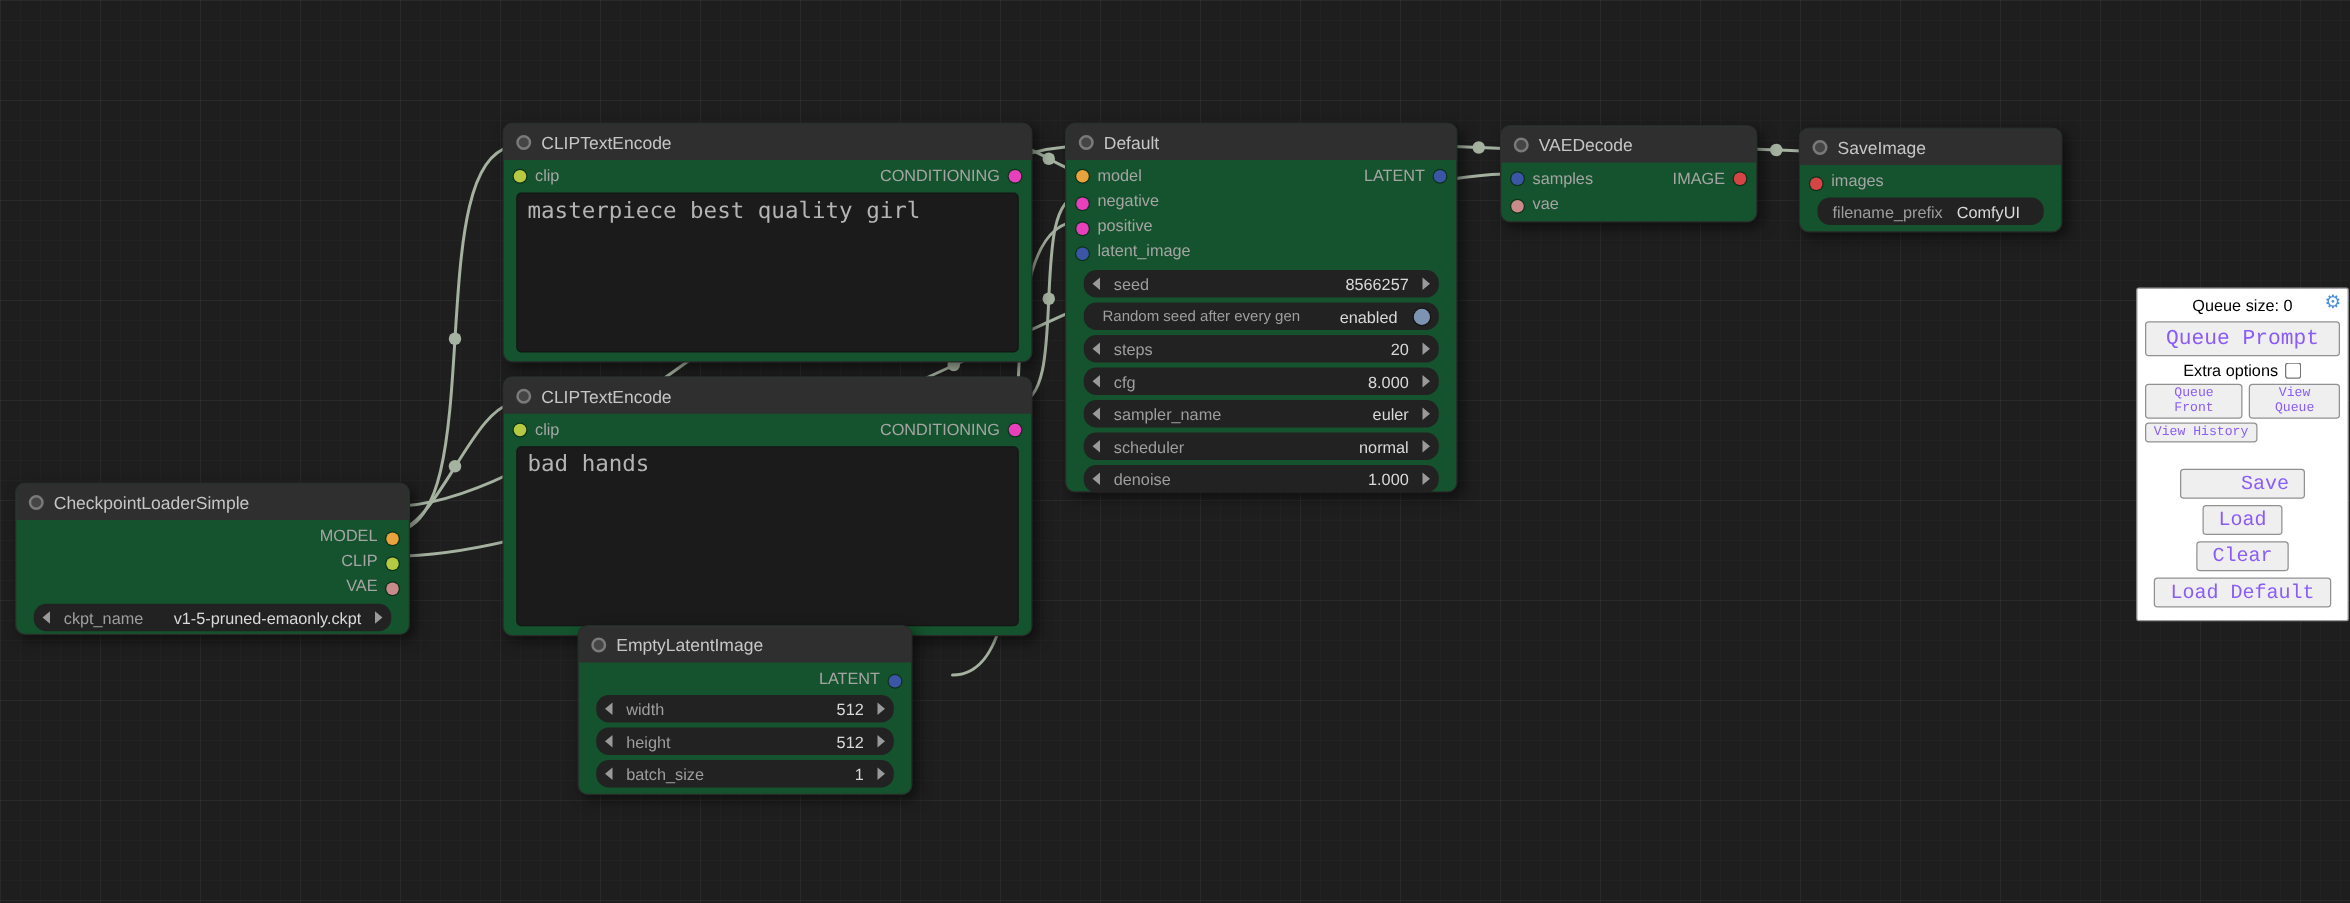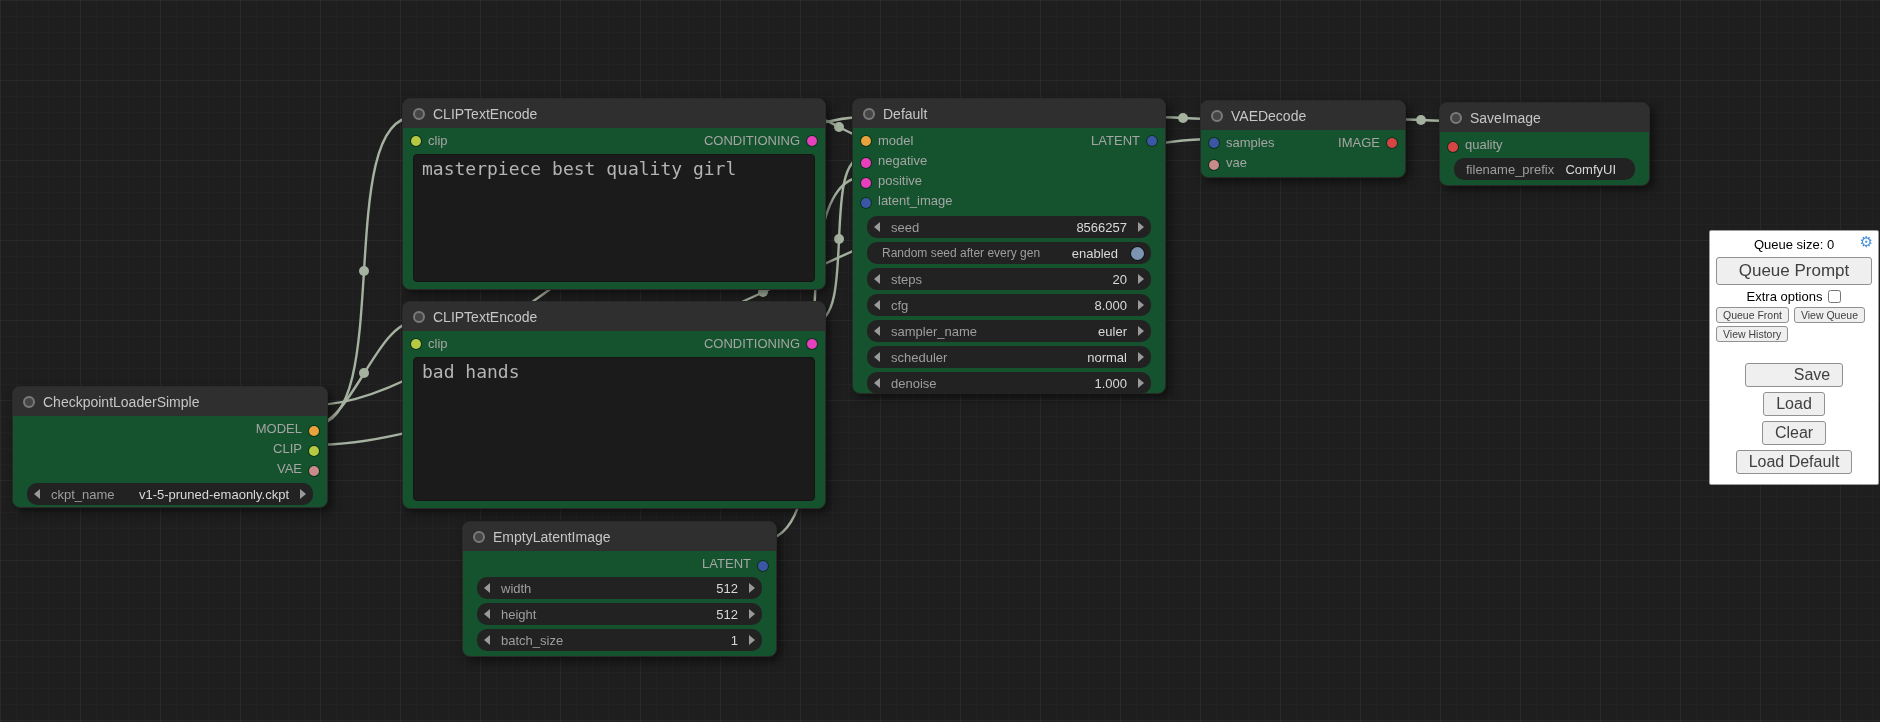--- a/index.html
+++ b/index.html
@@ -78,23 +78,23 @@
     left: 1709px; top: 230px; width: 170px;
     background: #ffffff; border: 1px solid #9d9d9d; border-radius: 2px;
     color: #000; text-align: center;
     display: flex; flex-direction: column; align-items: center;
     padding: 3px 6px 10px;
   }
   .menu-header { position: relative; width: 100%; height: 20px;
     display: flex; align-items: center; justify-content: center; font-size: 13px; }
   .gear { position: absolute; right: -1px; top: 0; font-size: 15px; line-height: 15px; cursor: pointer; }
   button {
-    font-family: Liberation Sans, sans-serif;
+    font-family: Liberation Mono, monospace;
     background: #efefef; border: 1px solid #919191; border-radius: 3px;
-    color: #404040; cursor: pointer;
+    color: #8b5cf6; cursor: pointer;
   }
   .btn-qp { width: 100%; height: 28px; font-size: 17px; margin: 3px 0 2px; }
   .extra { display: flex; align-items: center; justify-content: center; gap: 6px; font-size: 13px; margin: 2px 0 3px; width: 100%; }
   .extra input { width: 13px; height: 13px; }
   .row-sm { display: flex; gap: 5px; justify-content: flex-start; width: 100%; margin-bottom: 3px; }
   .btn-sm { font-size: 10.5px; padding: 1px 6px; }
   .btn-med { font-size: 16px; padding: 2px 12px; margin-top: 5px; }
   .mt-big { margin-top: 18px; padding-left: 48px; }
 </style>
 </head>
@@ -277,29 +277,29 @@
     </div>
   </div>
 
   <div class="node" style="left:1439px;top:82px;width:211px;height:84px">
     <div class="node-title">
       <span class="title-ring"></span>
       <span>SaveImage</span>
     </div>
     <div class="slot-row slot-in">
       <span class="slot-dot" style="background-color: rgb(214, 69, 69);"></span>
-      <span>quality</span>
+      <span>images</span>
     </div>
     <div class="widget" style="margin-top:6px">
       <span class="w-label">filename_prefix</span>
       <span class="w-value" style="margin-right:12px">ComfyUI</span>
     </div>
   </div>
 
-  <div class="node" style="left:462px;top:501px;width:315px;height:136px">
+  <div class="node" style="left:462px;top:480px;width:268px;height:136px">
     <div class="node-title">
       <span class="title-ring"></span>
       <span>EmptyLatentImage</span>
     </div>
     <div class="slot-row slot-out">
       <span>LATENT</span>
       <span class="slot-dot" style="background-color: rgb(58, 86, 164);"></span>
     </div>
     <div class="widget" style="margin-top:6px">
       <span class="arr-l"></span>

